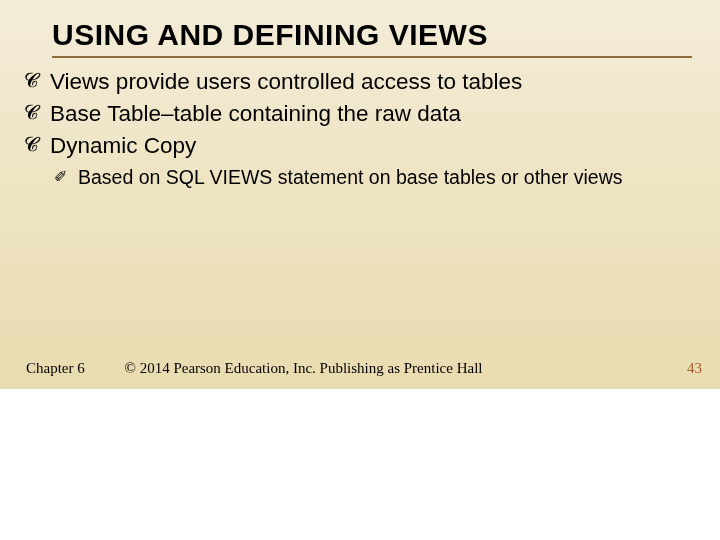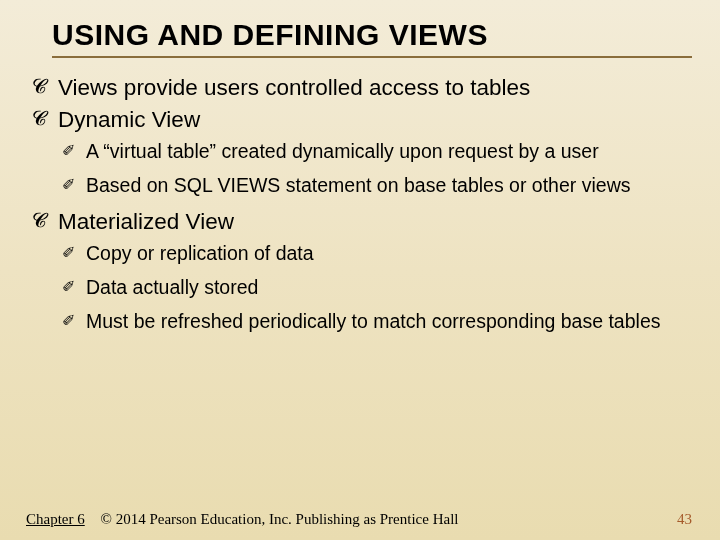--- a/index.html
+++ b/index.html
@@ -4,21 +4,21 @@
 <style>
   html, body {
     margin: 0;
     padding: 0;
     width: 720px;
     height: 540px;
     overflow: hidden;
   }
   .slide {
     width: 720px;
-    height: 540px;
+    height: 389px;
     background: linear-gradient(to bottom, #f3ecd8 0%, #eee3c2 50%, #e9dcb0 100%);
     position: relative;
     box-sizing: border-box;
     padding: 18px 14px 0 14px;
     font-family: Arial, Helvetica, sans-serif;
     color: #000;
   }
   .title {
     font-size: 30px;
     font-weight: bold;
@@ -28,21 +28,21 @@
   }
   .rule {
     margin: 0 0 10px 38px;
     height: 0;
     border: none;
     border-top: 2px solid #8a6d3b;
     width: 640px;
   }
   ul.top {
     list-style: none;
-    margin: 16px;
+    margin: 8px;
     padding: 0 2px 0 0;
   }
   ul.top > li {
     position: relative;
     padding-left: 28px;
     font-size: 22.5px;
     line-height: 1.25;
     margin-bottom: 4px;
   }
   ul.top > li::before {
@@ -76,55 +76,46 @@
     font-family: "Segoe UI Symbol","Apple Symbols",serif;
   }
   .footer {
     position: absolute;
     left: 26px;
     bottom: 12px;
     font-size: 15px;
     font-family: "Times New Roman", Times, serif;
   }
   .footer .chap {
-    margin-right: 12px;
-    text-decoration: underline;
+    margin-right: 36px;
   }
   .pagenum {
     position: absolute;
-    right: 28px;
+    right: 18px;
     bottom: 12px;
     font-size: 15px;
     color: #a55a2a;
     font-family: "Times New Roman", Times, serif;
   }
 </style>
 </head>
 <body>
 
 <div class="slide">
 
   <h1 class="title">USING AND DEFINING VIEWS</h1>
   <hr class="rule">
 
   <ul class="top">
     <li>Views provide users controlled access to tables</li>
+    <li>Base Table–table containing the raw data</li>
     <li>
-      <span>Dynamic View</span>
+      <span>Dynamic Copy</span>
       <ul class="sub">
-        <li>A “virtual table” created dynamically upon request by a user</li>
         <li>Based on SQL VIEWS statement on base tables or other views</li>
-      </ul>
-    </li>
-    <li>
-      <span>Materialized View</span>
-      <ul class="sub">
-        <li>Copy or replication of data</li>
-        <li>Data actually stored</li>
-        <li>Must be refreshed periodically to match corresponding base tables</li>
       </ul>
     </li>
   </ul>
 
   <div class="footer">
     <span class="chap">Chapter 6</span>
     <span>© 2014 Pearson Education, Inc.  Publishing as Prentice Hall</span>
   </div>
 
   <div class="pagenum">43</div>

